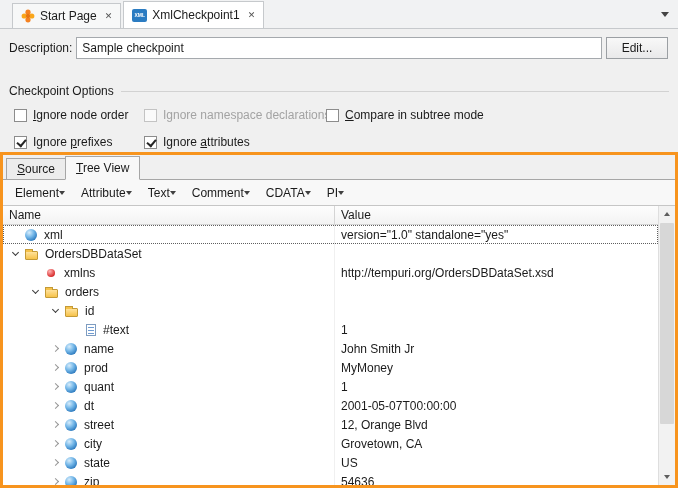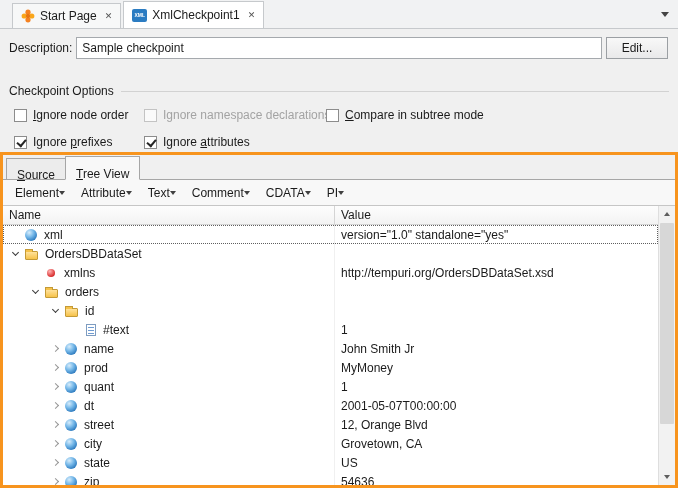--- a/index.html
+++ b/index.html
@@ -29,21 +29,21 @@
   .cb-item{display:flex;align-items:center;gap:6px;height:14px}
   .cb{width:13px;height:13px;border:1px solid #8c8c8c;background:#fff;position:relative;flex:none}
   .cb.checked::after{content:"";position:absolute;left:2px;top:2px;width:7px;height:4px;border-left:2px solid #262626;border-bottom:2px solid #262626;transform:rotate(-50deg)}
   .cb-item.disabled{color:#a3a3a3}
   .cb-item.disabled .cb{border-color:#c3c3c3;background:#fafafa}
   .cb-label{white-space:nowrap}
 
   
   .viewer{position:absolute;left:0;right:0;top:152px;bottom:0;border:3px solid #f7941e;background:#f0f0f0;display:flex;flex-direction:column}
   .vtabs{flex:none;height:25px;display:flex;align-items:flex-end;padding-left:3px;border-bottom:1px solid #a6a6a6}
-  .vtab{position:relative;height:21px;line-height:20px;padding:6px 10px;background:#ececec;border:1px solid #a6a6a6;border-bottom:none;margin-right:-1px}
+  .vtab{position:relative;height:21px;line-height:20px;padding:0 10px;background:#ececec;border:1px solid #a6a6a6;border-bottom:none;margin-right:-1px}
   .vtab.active{height:24px;line-height:23px;background:#f8f8f8;margin-bottom:-1px;border-bottom:1px solid #f8f8f8;z-index:1}
   .vtoolbar{flex:none;height:26px;background:#f8f8f8;border-bottom:1px solid #c6c6c6;display:flex;align-items:center;padding:0 4px}
   .tbtn{display:flex;align-items:center;padding:3px 8px}
   .caret{width:0;height:0;border-left:3px solid transparent;border-right:3px solid transparent;border-top:4px solid #404040;margin-top:1px}
 
   
   .grid-wrap{flex:1;position:relative;background:#fff;overflow:hidden}
   .ghead{position:absolute;top:0;left:0;right:0;height:19px;display:flex;background:linear-gradient(#fdfdfd,#f3f3f3);border-bottom:1px solid #d4d4d4}
   .hname{width:332px;flex:none;padding-left:6px;line-height:18px;border-right:1px solid #d4d4d4}
   .hvalue{flex:1;padding-left:6px;line-height:18px}

